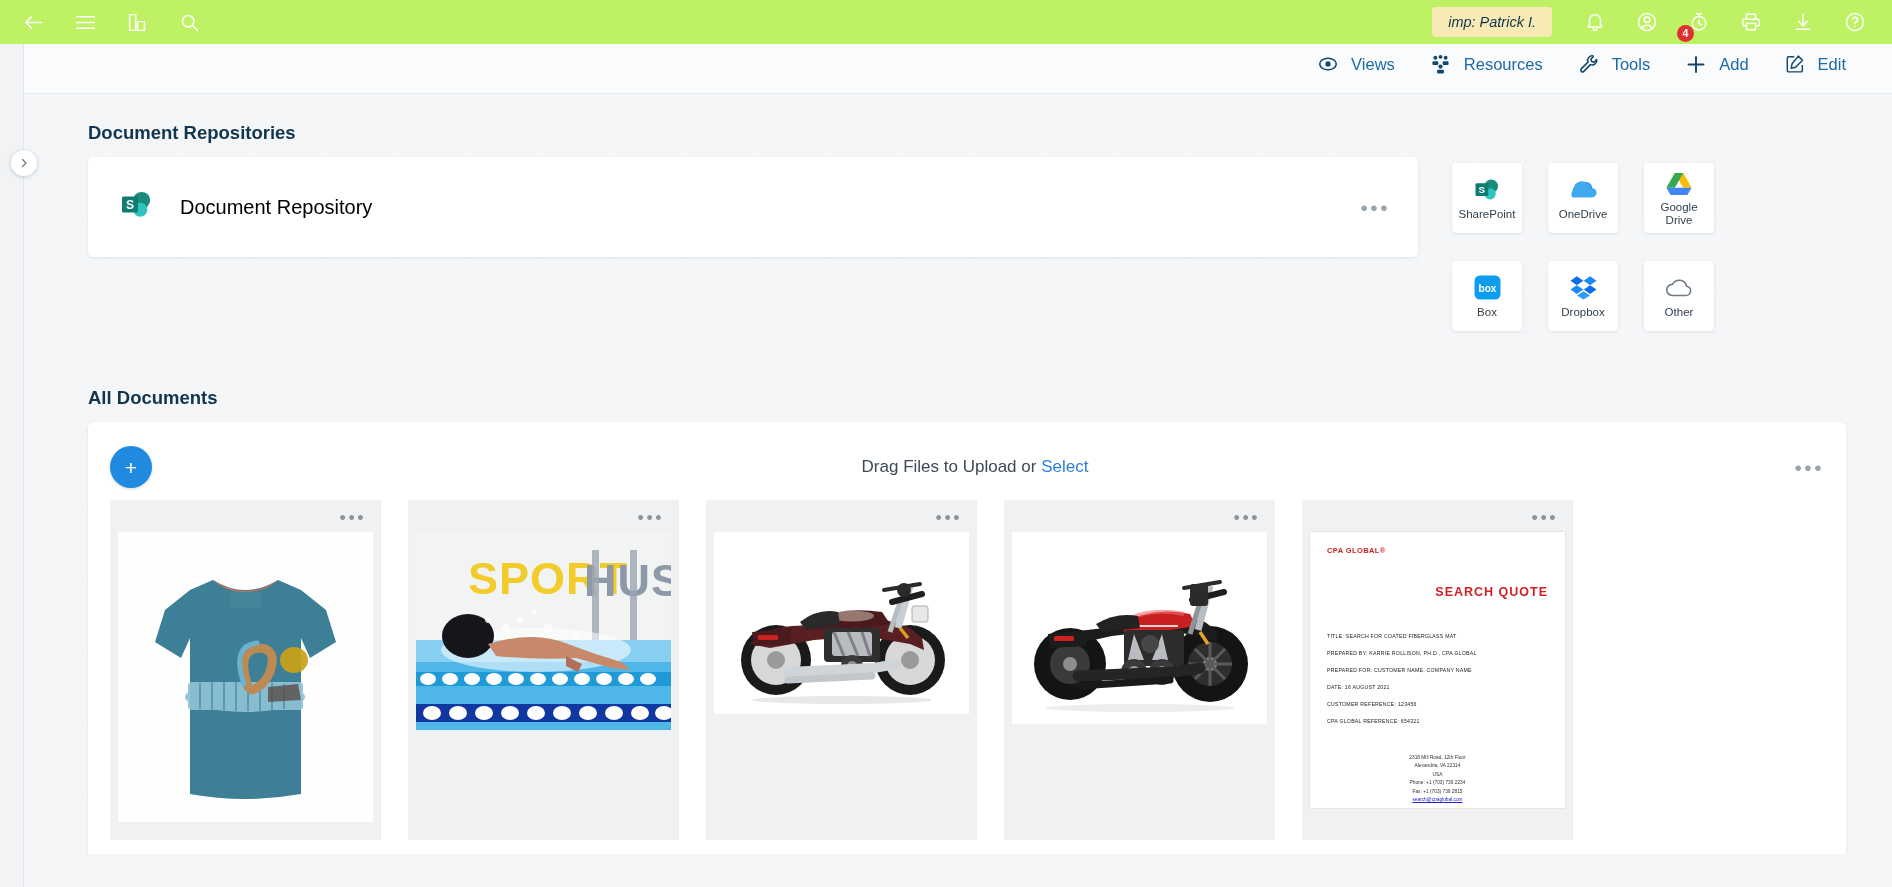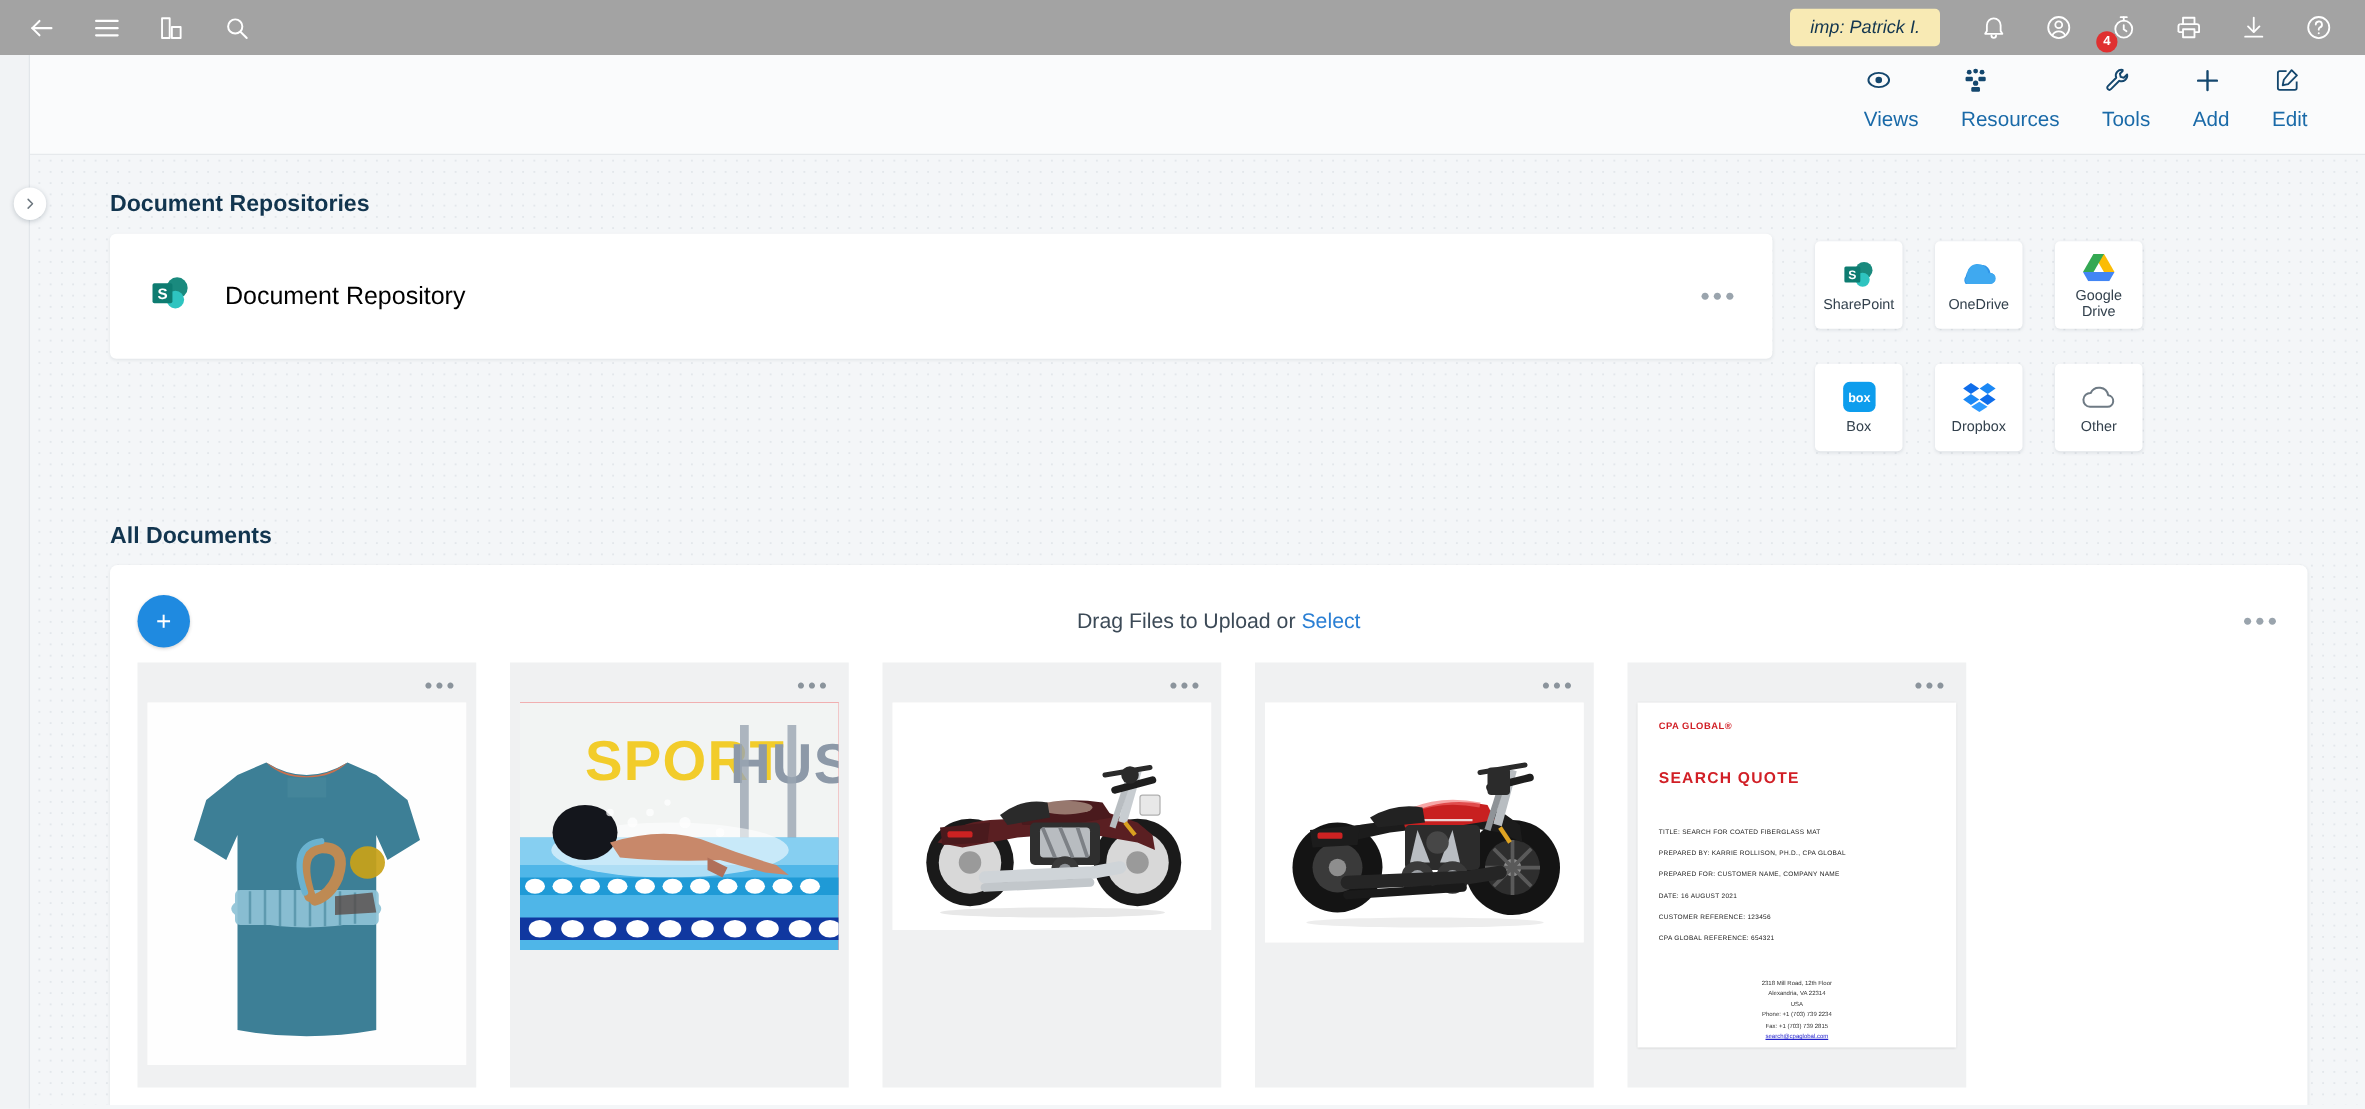--- a/index.html
+++ b/index.html
@@ -6,21 +6,21 @@
   html, body {
     width: 1892px; height: 887px;
     overflow: hidden;
     font-family: "Liberation Sans", sans-serif;
     background: #f4f6f8;
   }
 
   
   .topbar {
     height: 44px;
-    background: #a3a3a3;
+    background: #bef264;
     display: flex;
     align-items: center;
     padding: 0 14px;
     position: relative;
     text-align: center;
   }
   .topbar-left { display: flex; align-items: center; gap: 26px; padding-left: 6px; }
   .tb-icon {
     width: 26px; height: 26px;
     display: flex; align-items: center; justify-content: center;
@@ -84,25 +84,24 @@
   }
   .ph-actions {
     margin-left: auto;
     display: flex;
     align-items: center;
     gap: 34px;
     padding-right: 46px;
     padding-bottom: 5px;
   }
   .ph-action {
-    display: flex; gap: 11px;
+    display: flex; align-items: center; gap: 11px;
     color: #1a6aa8;
     font-size: 16.5px;
     cursor: pointer;
-    flex-direction: column;
   }
   .ph-action .ico { display:flex; align-items:center; justify-content:center; width:24px; height:24px; }
 
   
   .content {
     padding: 28px 46px 0 88px;
     height: 760px;
     overflow: hidden;
     background:
       radial-gradient(circle, #e3e7eb 0.7px, transparent 0.8px) 0 0/9px 9px,
@@ -682,21 +681,21 @@
                 </g>
               </svg>
             </div>
           </div>
 
           <div class="thumb">
             <div class="tdots">•••</div>
             <div class="tbody" style="height:276px;background:#fff;box-shadow:0 0 2px rgba(0,0,0,.14);">
               <div style="padding:14px 17px 0 17px;font-family:'Liberation Sans',sans-serif;">
                 <div style="color:#d11f26;font-size:7.5px;font-weight:bold;letter-spacing:0.4px;">CPA GLOBAL®</div>
-                <div style="color:#d11f26;font-size:12.5px;font-weight:bold;text-align:left;letter-spacing:1px;margin:30px 0 0 0;">SEARCH QUOTE</div>
+                <div style="color:#d11f26;font-size:12.5px;font-weight:bold;text-align:right;letter-spacing:1px;margin:30px 0 0 0;">SEARCH QUOTE</div>
                 <div style="margin-top:34px;">
                   <div style="font-size:5.2px;color:#222;margin-bottom:11px;letter-spacing:0.25px;">TITLE: SEARCH FOR COATED FIBERGLASS MAT</div>
                   <div style="font-size:5.2px;color:#222;margin-bottom:11px;letter-spacing:0.25px;">PREPARED BY: KARRIE ROLLISON, PH.D., CPA GLOBAL</div>
                   <div style="font-size:5.2px;color:#222;margin-bottom:11px;letter-spacing:0.25px;">PREPARED FOR: CUSTOMER NAME, COMPANY NAME</div>
                   <div style="font-size:5.2px;color:#222;margin-bottom:11px;letter-spacing:0.25px;">DATE: 16 AUGUST 2021</div>
                   <div style="font-size:5.2px;color:#222;margin-bottom:11px;letter-spacing:0.25px;">CUSTOMER REFERENCE: 123456</div>
                   <div style="font-size:5.2px;color:#222;margin-bottom:11px;letter-spacing:0.25px;">CPA GLOBAL REFERENCE: 654321</div>
                 </div>
                 <div style="margin-top:30px;text-align:center;color:#333;font-size:4.8px;line-height:1.75;">
                   <div>2318 Mill Road, 12th Floor</div>

